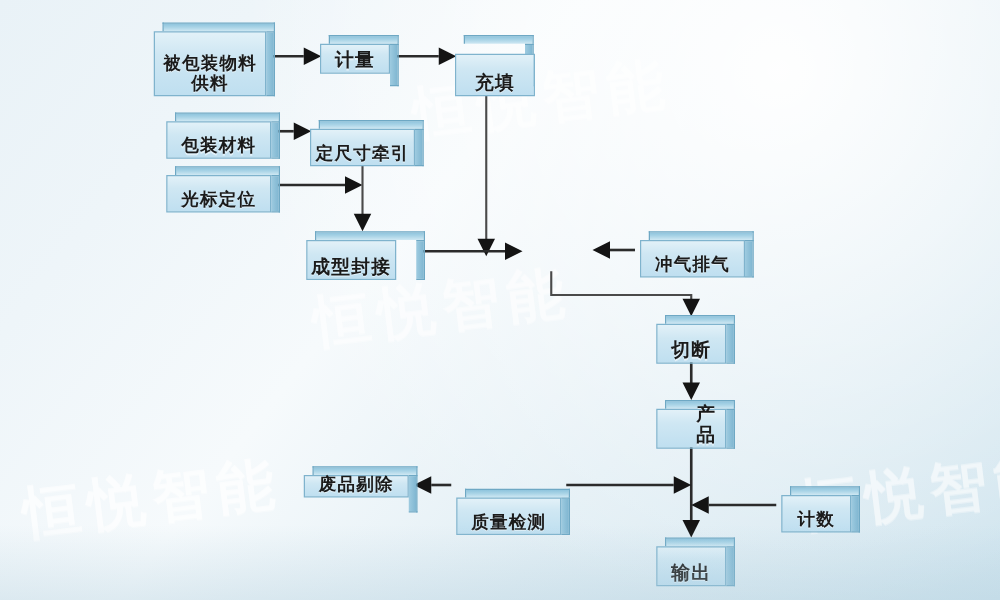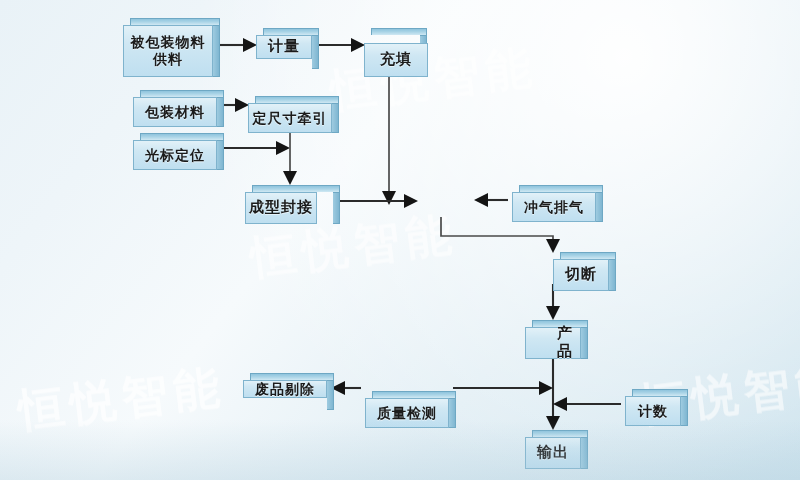--- a/index.html
+++ b/index.html
@@ -68,21 +68,21 @@
     border-left: none;
     box-sizing: border-box;
   }
   .node .face {
     position: absolute;
     left: 0;
     background: linear-gradient(to bottom, #e2f1f8 0%, #cfe7f3 35%, #bfdff0 100%);
     border: 1px solid #7fb3cd;
     box-sizing: border-box;
     display: flex;
-    align-items: center;
+    align-items: flex-end;
     justify-content: center;
     text-align: center;
     color: #1b1b1b;
     font-weight: 700;
     line-height: 1.18;
     letter-spacing: 1px;
     text-shadow: 0 1px 0 rgba(255,255,255,0.55);
   }
 
   
@@ -248,21 +248,21 @@
 
 
   <div class="node" style="left:512px; top:185px; width:91px; height:37px;">
     <div class="top" style="width:84px; left:7px;"></div>
     <div class="side" style="left:84px; top:7px; height:30px;"></div>
     <div class="face" style="top:7px; width:84px; height:30px; font-size:14px;">
       <span>冲气排气</span>
     </div>
   </div>
 
-  <div class="node" style="left:525px; top:252px; width:44px; height:39px;margin-left:28px;">
+  <div class="node" style="left:525px; top:252px; width:44px; height:39px;">
     <div class="top" style="width:56px; left:7px;"></div>
     <div class="side" style="left:56px; top:7px; height:32px;"></div>
     <div class="face" style="top:7px; width:56px; height:32px; font-size:15px;">
       <span>切断</span>
     </div>
   </div>
 
   <div class="node" style="left:525px; top:320px; width:63px; height:39px;">
     <div class="top" style="width:56px; left:7px;"></div>
     <div class="side" style="left:56px; top:7px; height:32px;"></div>

